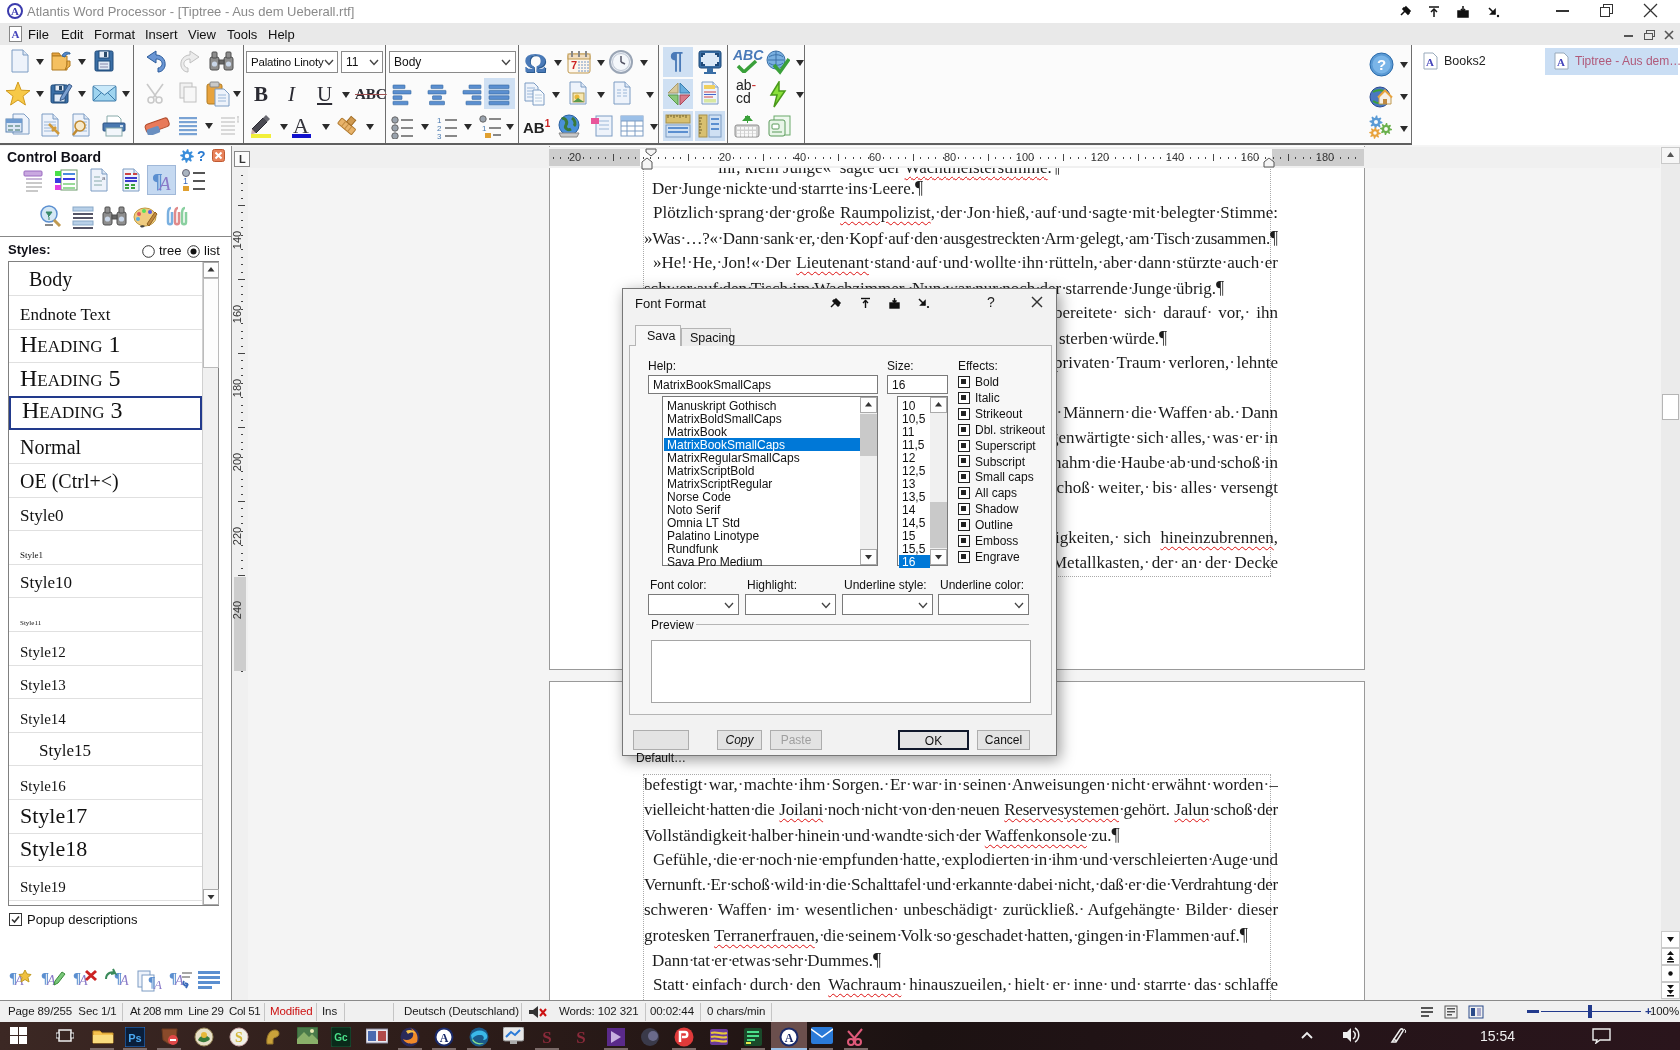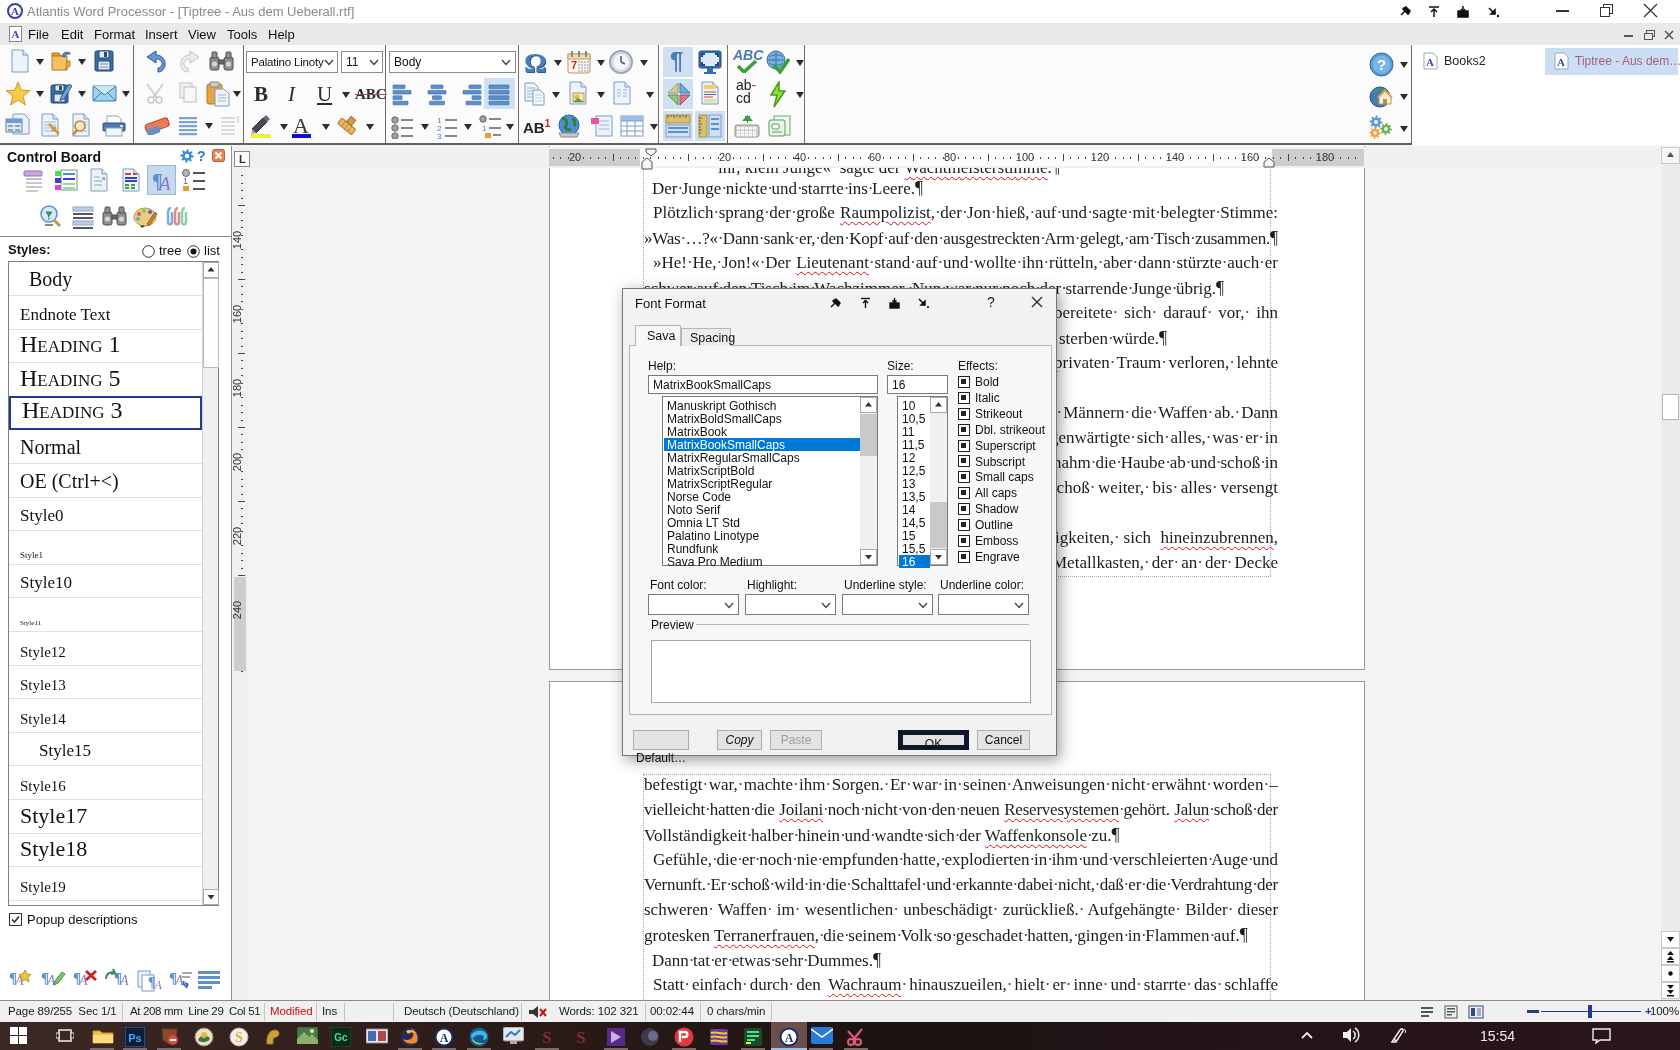--- a/index.html
+++ b/index.html
@@ -1779,19 +1779,19 @@
  <div class="abs" style="left:28px;top:351px;width:380px;height:63px;background:#fff;border:1px solid #a5a5a5;"></div>
  <div class="abs" style="left:10px;top:441px;width:56px;height:20px;background:#e3e3e3;border:1px solid #adadad;text-align:center;color:#111;">
         <div style="position:absolute;width:100%;top:20px;">Default…</div>
       </div>
  <div class="abs" style="left:94px;top:441px;width:45px;height:20px;background:#e3e3e3;border:1px solid #adadad;text-align:center;color:#111;">
         <div style="position:absolute;width:100%;top:2px;font-style:italic;">Copy</div>
       </div>
  <div class="abs" style="left:147px;top:441px;width:52px;height:20px;background:#e3e3e3;border:1px solid #adadad;text-align:center;color:#9f9f9f;">
         <div style="position:absolute;width:100%;top:2px;">Paste</div>
       </div>
- <div class="abs" style="left:275px;top:441px;width:71px;height:20px;background:#e3e3e3;border:5px solid #0f172a;text-align:center;color:#111;">
+ <div class="abs" style="left:275px;top:441px;width:71px;height:20px;background:#e3e3e3;border:2px solid #0f172a;text-align:center;color:#111;">
         <div style="position:absolute;width:100%;top:2px;">OK</div>
       </div>
  <div class="abs" style="left:354px;top:441px;width:53px;height:20px;background:#e3e3e3;border:1px solid #adadad;text-align:center;color:#111;">
         <div style="position:absolute;width:100%;top:2px;">Cancel</div>
       </div>
 </div>
 </div>
 </body></html>

